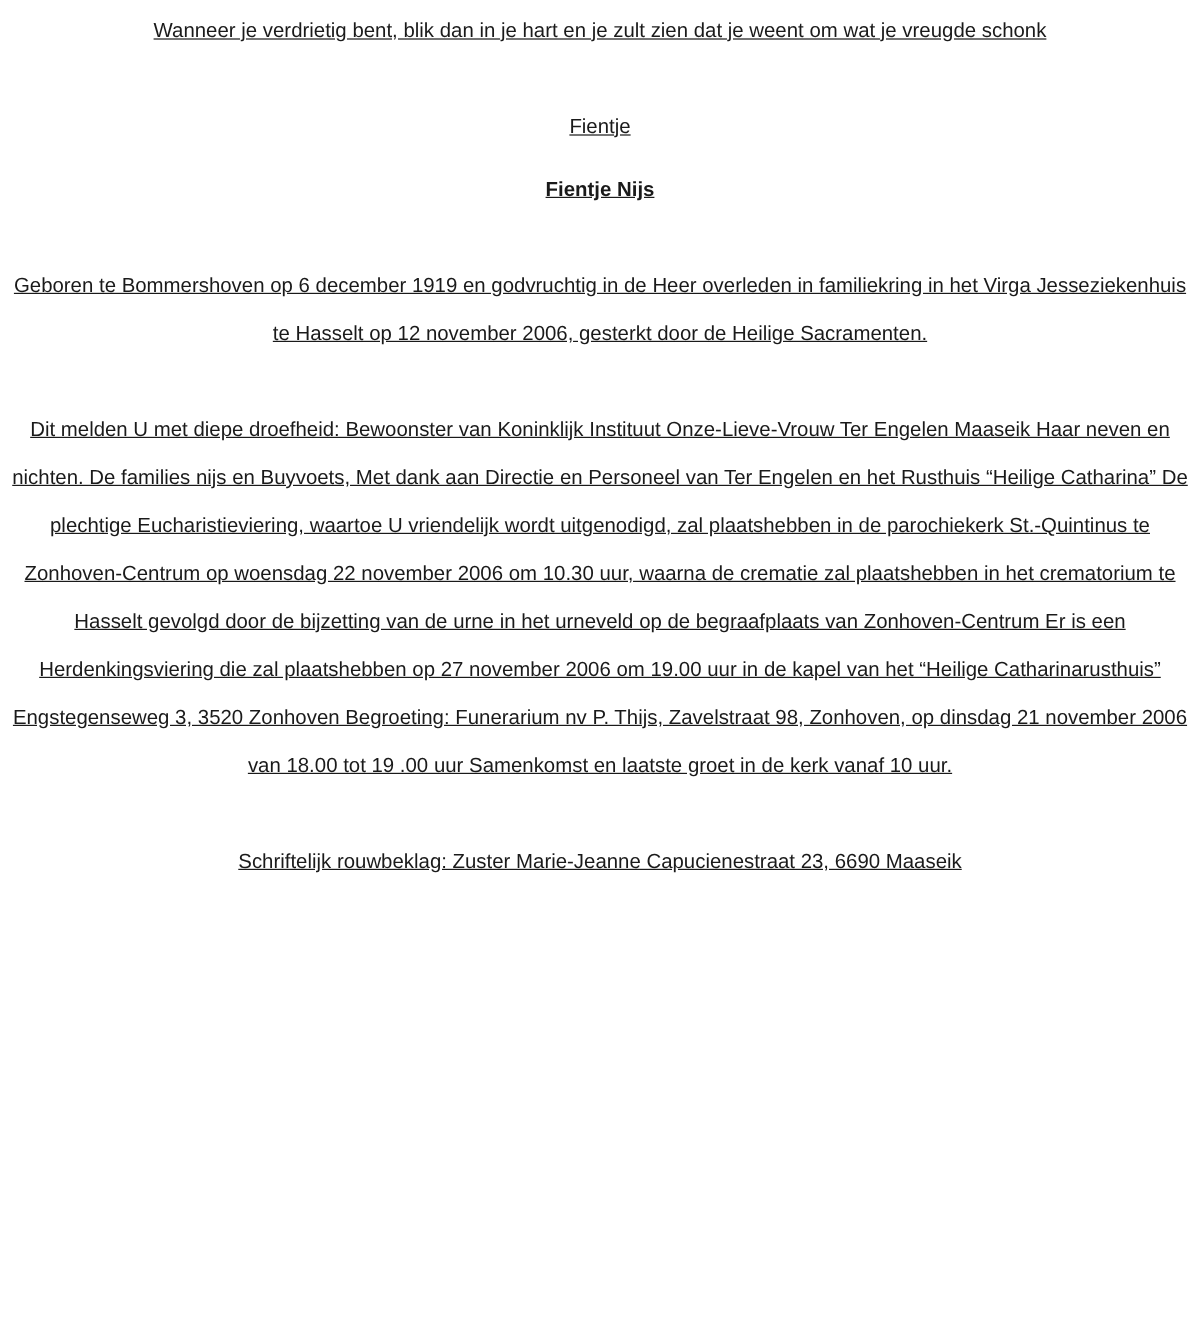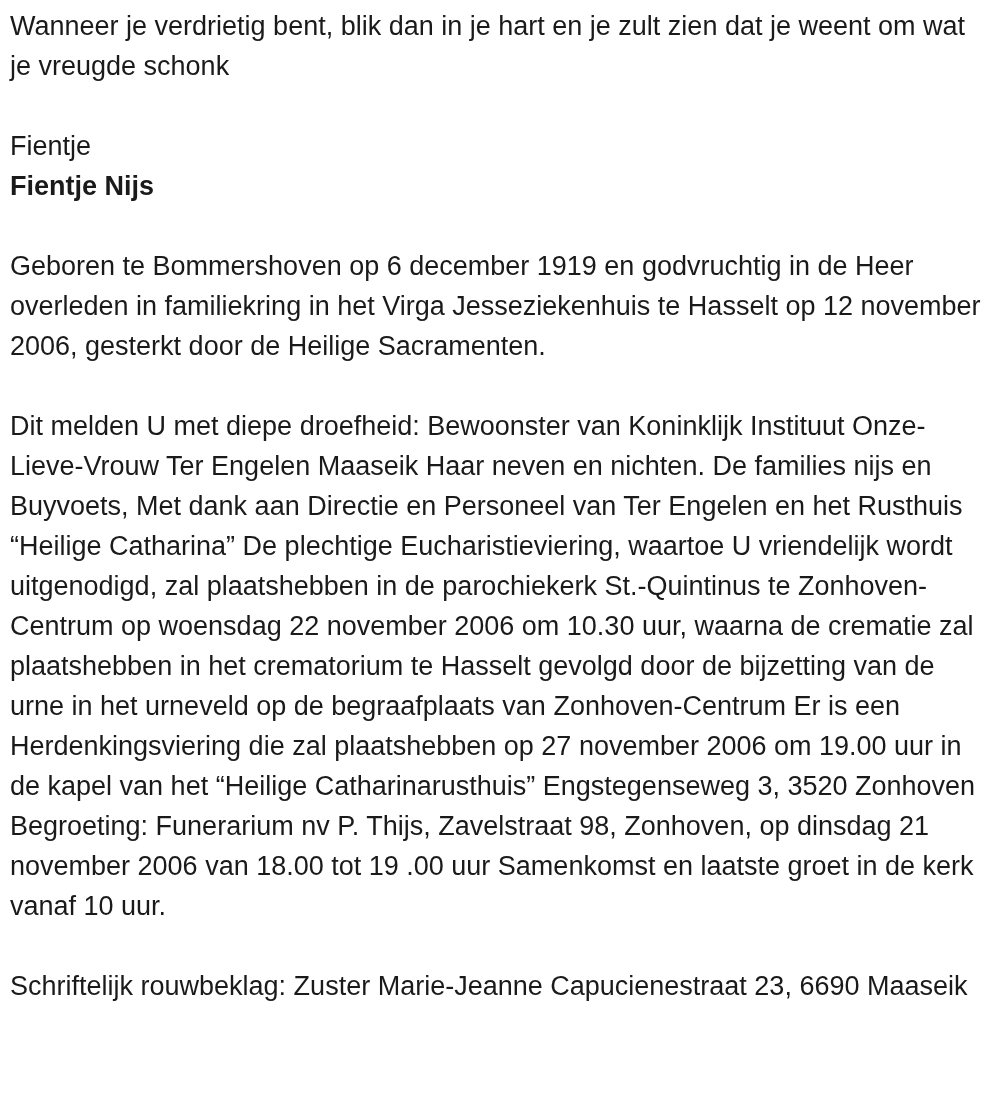--- a/index.html
+++ b/index.html
@@ -27,28 +27,29 @@
     line-height: 40px;
     color: #1a1a1a;
     font-weight: 400;
     letter-spacing: 0px;
     word-spacing: 0px;
     padding-top: 6px;
   }
   .para {
     margin: 0;
     padding: 0;
-    font-size: 27px;
+    font-size: 17px;
     line-height: 40px;
     white-space: normal;
-    text-align: left;
+    text-align: center;
     max-width: 980px;
+    text-decoration: underline;
   }
   .para + .para {
-    margin-top: 0;
+    margin-top: 12px;
   }
   .spacer {
     height: 40px;
     line-height: 40px;
     font-size: 24.5px;
   }
   .name {
     font-weight: 700;
   }
 </style>

